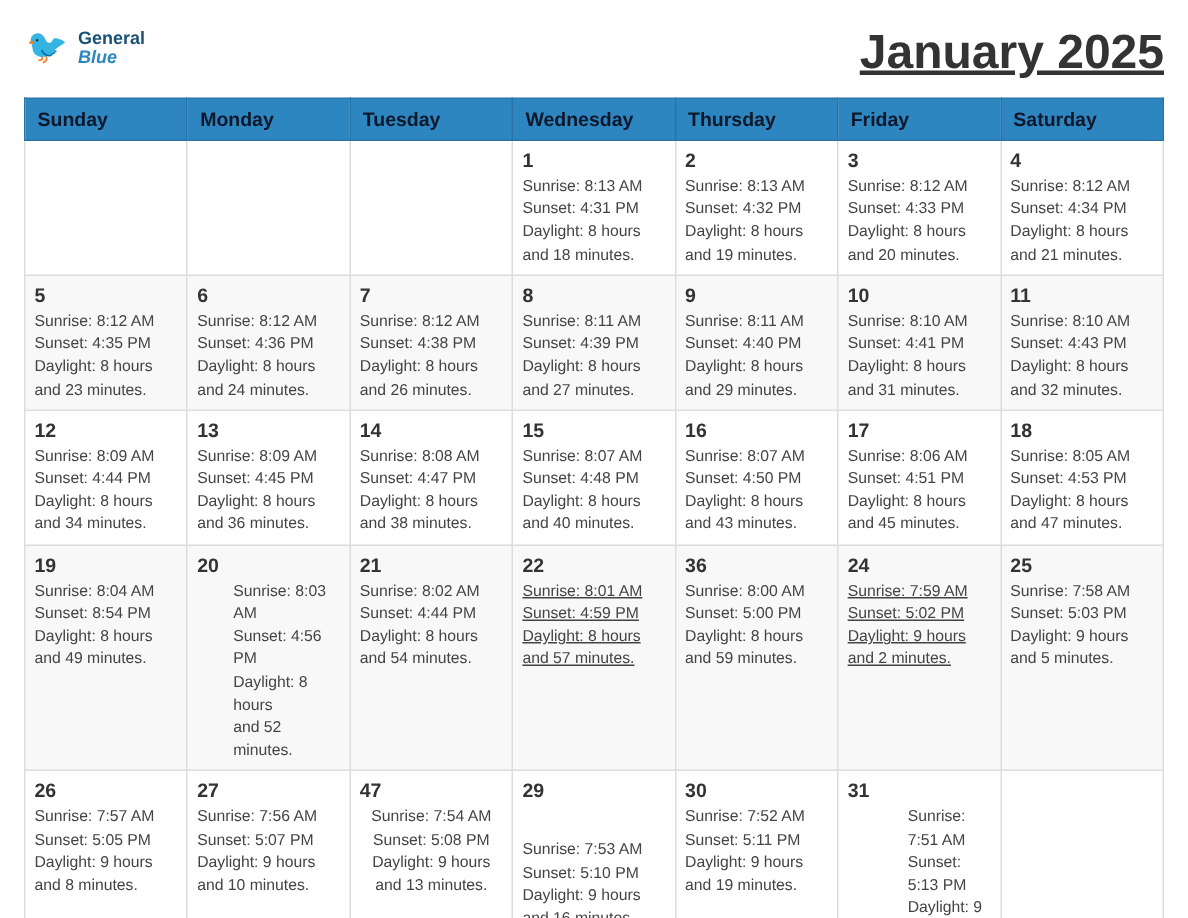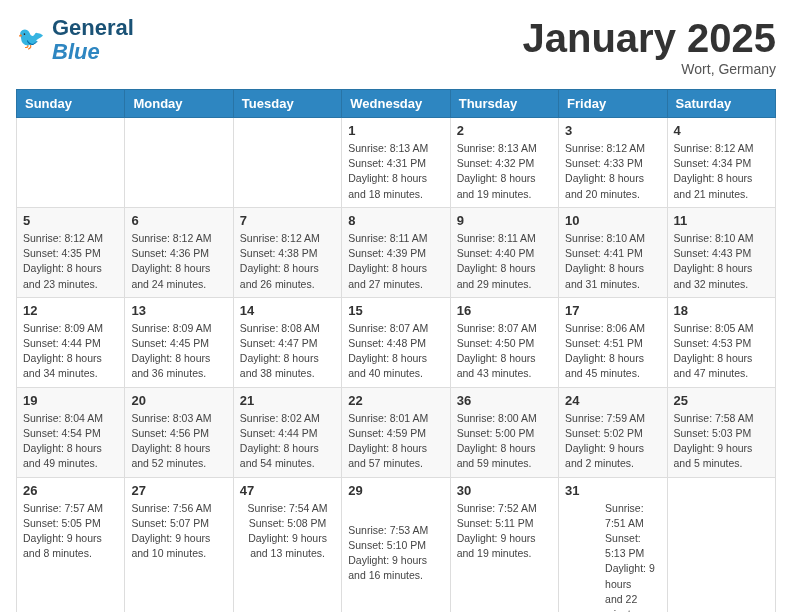--- a/index.html
+++ b/index.html
@@ -15,53 +15,54 @@
       justify-content: space-between;
       align-items: flex-start;
       margin-bottom: 12px;
     }
     .logo {
       display: flex;
       align-items: center;
       gap: 4px;
     }
     .logo-text {
-      font-size: 22px;
+      font-size: 12px;
       font-weight: bold;
       color: #1a5276;
       line-height: 1.1;
     }
     .logo-text span {
       color: #2e86c1;
       font-style: italic;
     }
     .logo-bird {
       width: 32px;
       height: 32px;
     }
     .title-block {
       text-align: right;
     }
     .month-title {
-      font-size: 40px;
+      font-size: 32px;
       font-weight: bold;
       color: #333;
+      text-decoration: underline;
     }
     .location {
       font-size: 14px;
       color: #555;
     }
     .calendar {
       width: 100%;
       border-collapse: collapse;
       border: 1px solid #ccc;
     }
     .calendar th {
       background: #2e86c1;
-      color: #ffffff;
+      color: #0f172a;
       text-align: left;
       padding: 6px 8px;
       font-size: 13px;
       font-weight: bold;
       border: 1px solid #2874a6;
     }
     .calendar td {
       vertical-align: top;
       border: 1px solid #ddd;
       padding: 5px 6px;
@@ -95,21 +96,20 @@
     <svg class="logo-bird" viewBox="0 0 40 40" xmlns="http://www.w3.org/2000/svg">
       <text x="2" y="28" font-size="28" fill="#2e86c1">🐦</text>
     </svg>
     <div class="logo-text">
       <div>General</div>
       <div><span>Blue</span></div>
     </div>
   </div>
   <div class="title-block">
     <div class="month-title">January 2025</div>
-    <div class="location">Wort, Germany</div>
   </div>
 </div>
 
 <table class="calendar">
   <thead>
     <tr id="weekday-header">
         <th>Sunday</th>
         <th>Monday</th>
         <th>Tuesday</th>
         <th>Wednesday</th>
@@ -251,55 +251,55 @@
           <div class="day-info" style="white-space: pre-line;">Sunrise: 8:05 AM
 Sunset: 4:53 PM
 Daylight: 8 hours
 and 47 minutes.</div>
         </td>
       </tr>
       <tr>
         <td>
           <div class="day-number">19</div>
           <div class="day-info" style="white-space: pre-line;">Sunrise: 8:04 AM
-Sunset: 4:54 PM
+Sunset: 8:54 PM
 Daylight: 8 hours
 and 49 minutes.</div>
         </td>
         <td>
           <div class="day-number">20</div>
-          <div class="day-info" style="white-space: pre-line;">Sunrise: 8:03 AM
+          <div class="day-info" style="white-space: pre-line; margin-left: 24px;">Sunrise: 8:03 AM
 Sunset: 4:56 PM
 Daylight: 8 hours
 and 52 minutes.</div>
         </td>
         <td>
           <div class="day-number">21</div>
           <div class="day-info" style="white-space: pre-line;">Sunrise: 8:02 AM
 Sunset: 4:44 PM
 Daylight: 8 hours
 and 54 minutes.</div>
         </td>
         <td>
           <div class="day-number">22</div>
-          <div class="day-info" style="white-space: pre-line;">Sunrise: 8:01 AM
+          <div class="day-info" style="white-space: pre-line; text-decoration: underline;">Sunrise: 8:01 AM
 Sunset: 4:59 PM
 Daylight: 8 hours
 and 57 minutes.</div>
         </td>
         <td>
           <div class="day-number">36</div>
           <div class="day-info" style="white-space: pre-line;">Sunrise: 8:00 AM
 Sunset: 5:00 PM
 Daylight: 8 hours
 and 59 minutes.</div>
         </td>
         <td>
           <div class="day-number">24</div>
-          <div class="day-info" style="white-space: pre-line;">Sunrise: 7:59 AM
+          <div class="day-info" style="white-space: pre-line; text-decoration: underline;">Sunrise: 7:59 AM
 Sunset: 5:02 PM
 Daylight: 9 hours
 and 2 minutes.</div>
         </td>
         <td>
           <div class="day-number">25</div>
           <div class="day-info" style="white-space: pre-line;">Sunrise: 7:58 AM
 Sunset: 5:03 PM
 Daylight: 9 hours
 and 5 minutes.</div>

